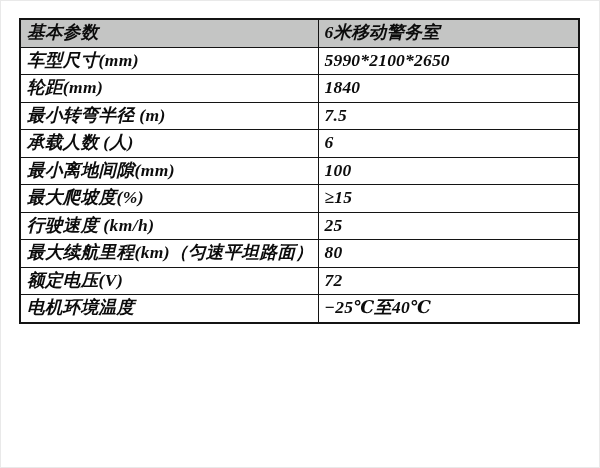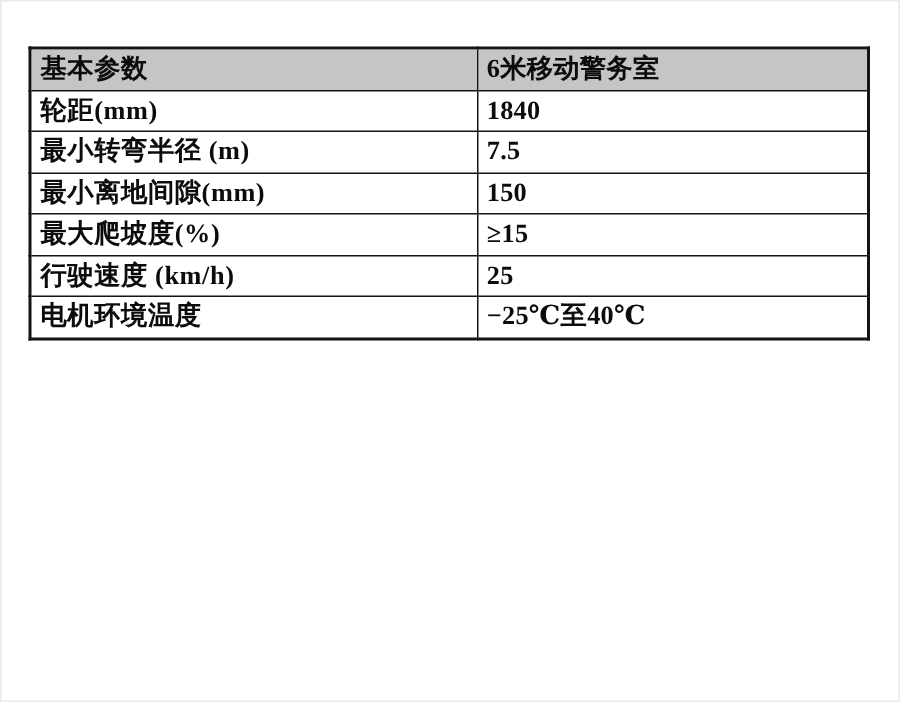--- a/index.html
+++ b/index.html
@@ -16,25 +16,26 @@
   }
   .page {
     position: absolute;
     inset: 0;
     background: #ffffff;
     box-shadow: inset 0 0 0 1px #e9e9e9;
   }
   table.spec-table {
     position: absolute;
     left: 19px;
-    top: 31px;
+    top: 18px;
     width: 559px;
     border-collapse: collapse;
     table-layout: fixed;
     border: 2.3px solid #141414;
+    font-style: italic;
   }
   .spec-table col.c1 { width: 298px; }
   .spec-table col.c2 { width: 261px; }
   .spec-table td {
     border: 1.6px solid #141414;
     height: 25.5px;
     padding: 0 3px 1px 6px;
     font-weight: bold;
     font-size: 17.5px;
     line-height: 1;
@@ -59,38 +60,54 @@
     <colgroup>
       <col class="c1">
       <col class="c2">
     </colgroup>
     <tbody>
       <tr class="header-row">
         <td class="param-cell">基本参数</td>
         <td class="value-cell">6米移动警务室</td>
       </tr>
       <tr>
+        <td class="param-cell">车型尺寸(mm)</td>
+        <td class="value-cell">5990*2100*2650</td>
+      </tr>
+      <tr>
         <td class="param-cell">轮距(mm)</td>
         <td class="value-cell">1840</td>
       </tr>
       <tr>
         <td class="param-cell">最小转弯半径 (m)</td>
         <td class="value-cell">7.5</td>
       </tr>
       <tr>
+        <td class="param-cell">承载人数 (人)</td>
+        <td class="value-cell">6</td>
+      </tr>
+      <tr>
         <td class="param-cell">最小离地间隙(mm)</td>
-        <td class="value-cell">150</td>
+        <td class="value-cell">100</td>
       </tr>
       <tr>
         <td class="param-cell">最大爬坡度(%)</td>
         <td class="value-cell">≥15</td>
       </tr>
       <tr>
         <td class="param-cell">行驶速度 (km/h)</td>
         <td class="value-cell">25</td>
       </tr>
       <tr>
+        <td class="param-cell">最大续航里程(km)（匀速平坦路面）</td>
+        <td class="value-cell">80</td>
+      </tr>
+      <tr>
+        <td class="param-cell">额定电压(V)</td>
+        <td class="value-cell">72</td>
+      </tr>
+      <tr>
         <td class="param-cell">电机环境温度</td>
         <td class="value-cell">−25℃至40℃</td>
       </tr>
     </tbody>
   </table>
 </div>
 
 </body></html>

